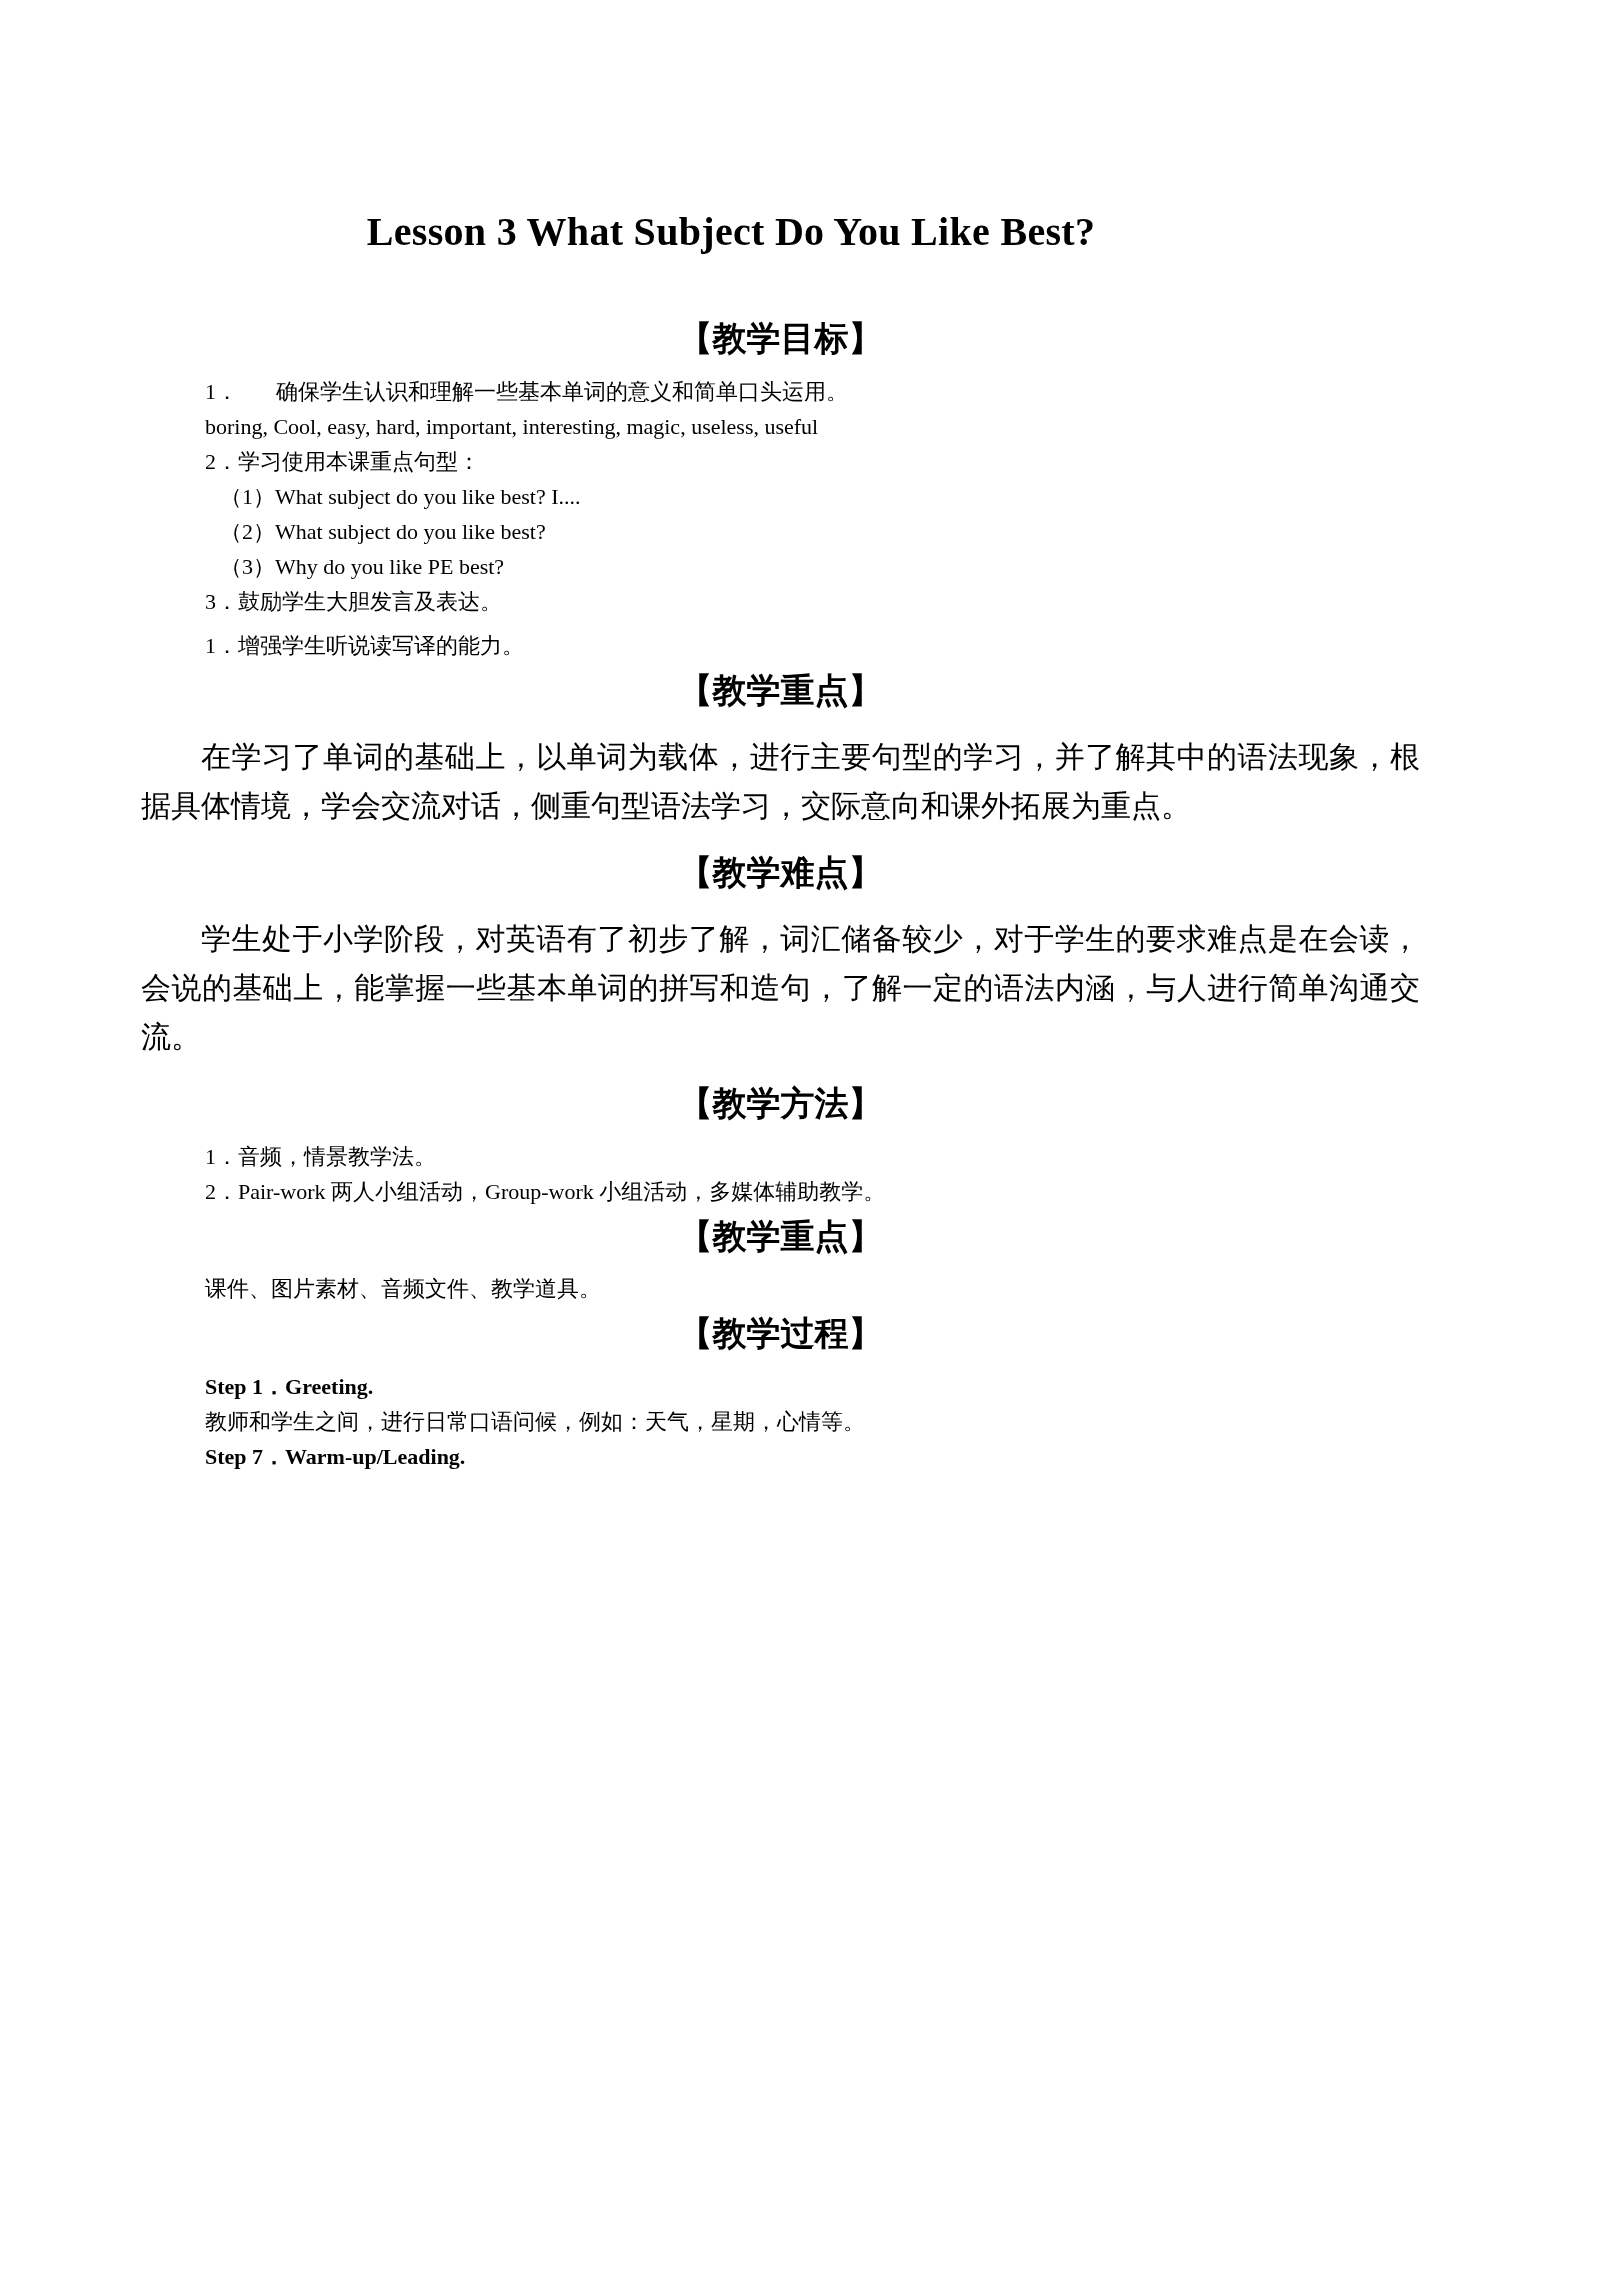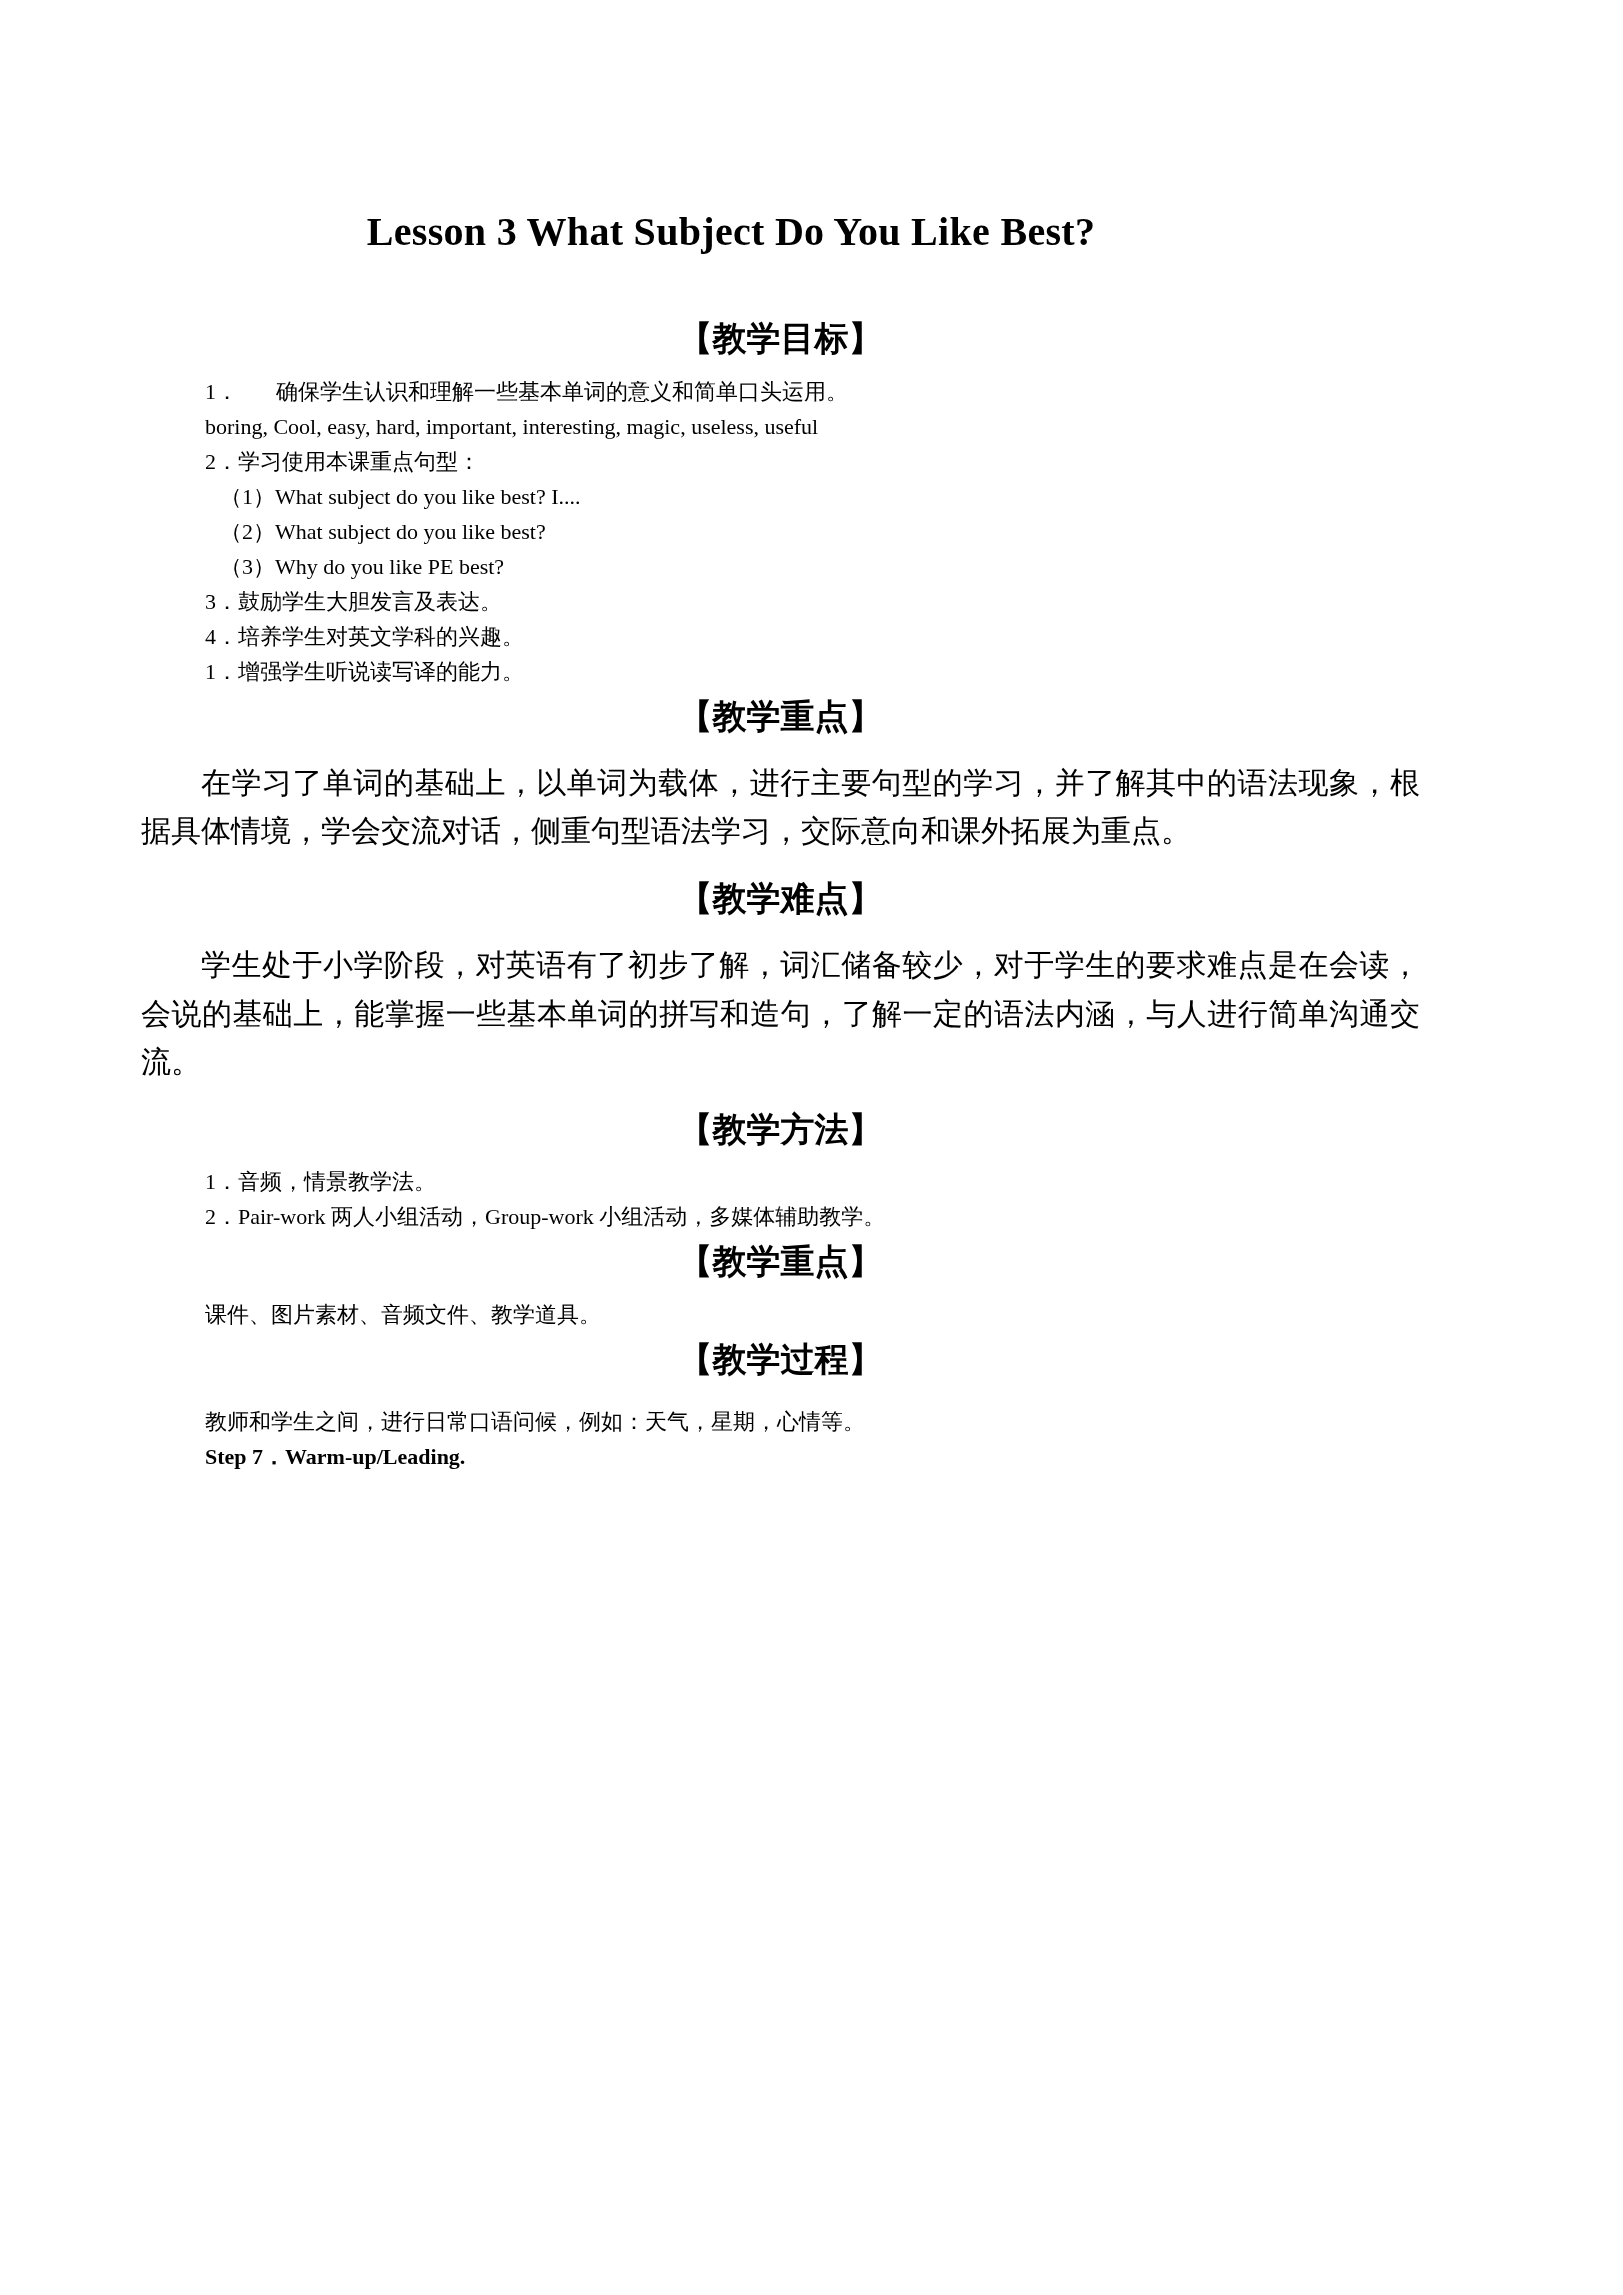--- a/index.html
+++ b/index.html
@@ -130,21 +130,20 @@
     <div class="sp-c"></div>
 
     <div class="line" style="padding-left:87px">（3）Why do you like PE best?</div>
 
     <div class="sp-c"></div>
 
     <div class="line indent-1">3．鼓励学生大胆发言及表达。</div>
 
     <div class="sp-c"></div>
 
-    <div class="line indent-1">4．培养学生对英文学科的兴趣。</div>
 
     <div class="sp-c"></div>
 
     <div class="line indent-1">1．增强学生听说读写译的能力。</div>
 
     <div class="sp-e"></div>
 
     <div class="section-heading">【教学重点】</div>
 
     <div class="sp-b"></div>
@@ -178,20 +177,21 @@
     <div class="sp-d"></div>
 
     <div class="line indent-1">课件、图片素材、音频文件、教学道具。</div>
 
     <div class="sp-e"></div>
 
     <div class="section-heading">【教学过程】</div>
 
     <div class="sp-d"></div>
 
+    <div class="line indent-1 bold">Step 1．Greeting.</div>
 
     <div class="sp-c"></div>
 
     <div class="line indent-1">教师和学生之间，进行日常口语问候，例如：天气，星期，心情等。</div>
 
     <div class="sp-c"></div>
 
     <div class="line indent-1 bold">Step 7．Warm-up/Leading.</div>
 
   </div>

